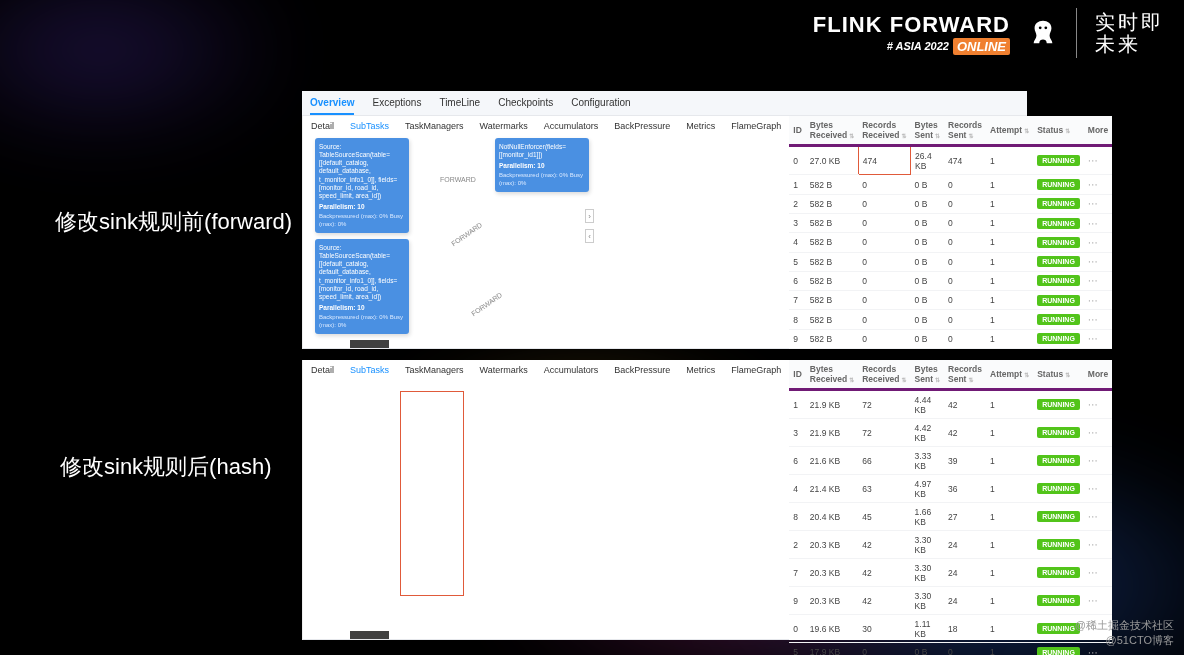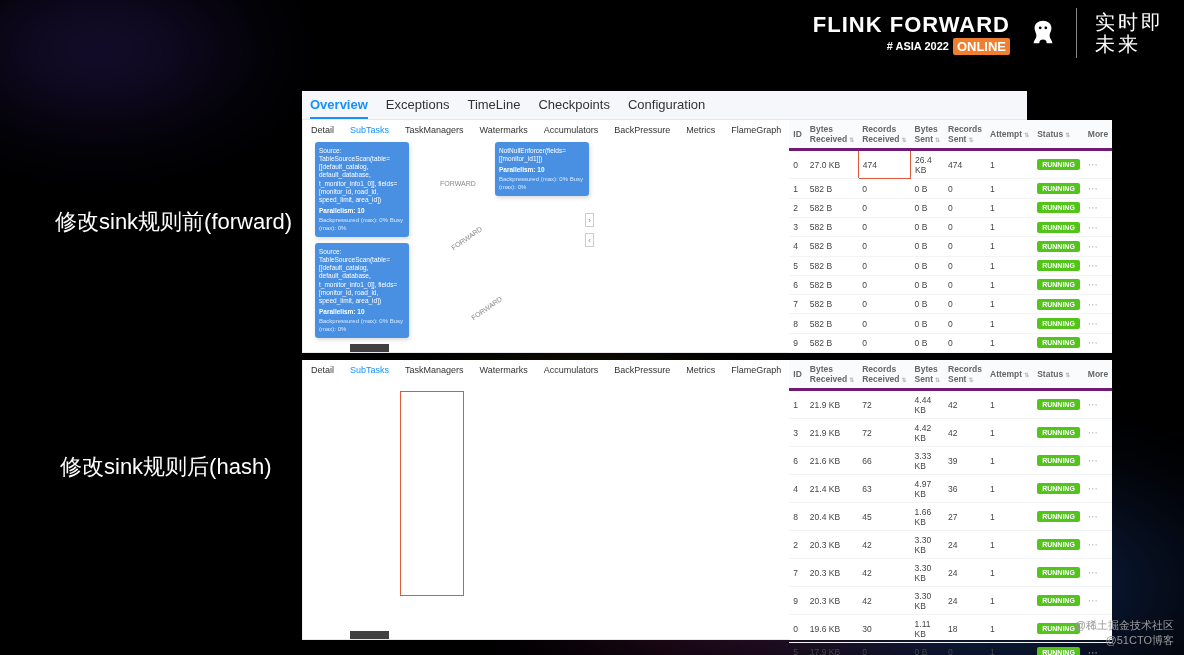--- a/index.html
+++ b/index.html
@@ -23,21 +23,21 @@
   .glow4 { width: 400px; height: 200px; background: radial-gradient(ellipse, #2a1a5a 0%, transparent 70%); top: -50px; left: -100px; }
 
   .header {
     position: absolute;
     top: 8px; right: 20px;
     display: flex; align-items: center; gap: 18px;
     color: #fff;
   }
   .ff-logo { text-align: right; margin-left: 26px; }
   .ff-title { font-size: 22px; font-weight: 800; letter-spacing: 1px; }
-  .ff-sub { font-size: 11px; font-weight: 600; display:flex; align-items:center; gap:4px; justify-content:flex-end;}
+  .ff-sub { font-size: 11px; font-weight: 600; display:flex; align-items:center; gap:4px; justify-content:flex-end;font-style:italic;}
   .online-badge { background:#f08030; color:#fff; font-size:13px; padding:1px 4px; border-radius:2px;}
   .squirrel { width:30px; height:30px; }
   .divider { width:1px; height:50px; background:#888;}
   .cn-text { font-size:20px; line-height:1.1; font-weight:500; letter-spacing:3px;}
 
   .slide-label {
     position: absolute;
     color: #fff;
     font-size: 22px;
     font-weight: 500;
@@ -52,21 +52,21 @@
     left: 302px;
     font-size: 9px;
     color: #555;
   }
   .panel1 { top: 91px; height: 257px; }
   .panel2 { top: 360px; height: 280px; }
 
   .tabs1 {
     display: flex; gap: 18px; padding: 6px 8px 0 8px;
     border-bottom: 1px solid #e6e8ec;
-    font-size: 13px;
+    font-size: 10px;
   }
   .tabs1 .tab { padding-bottom:5px; color:#333; cursor:pointer;}
   .tabs1 .tab.active { color:#1890ff; border-bottom:2px solid #1890ff; font-weight:600;}
 
   .panel-body { display:flex; height: calc(100% - 24px);}
   .panel2 .panel-body { height: 100%; }
   .dag-area {
     width: 292px; position:relative; background:#f5f7fa;
     border-right:1px solid #eee;
   }

